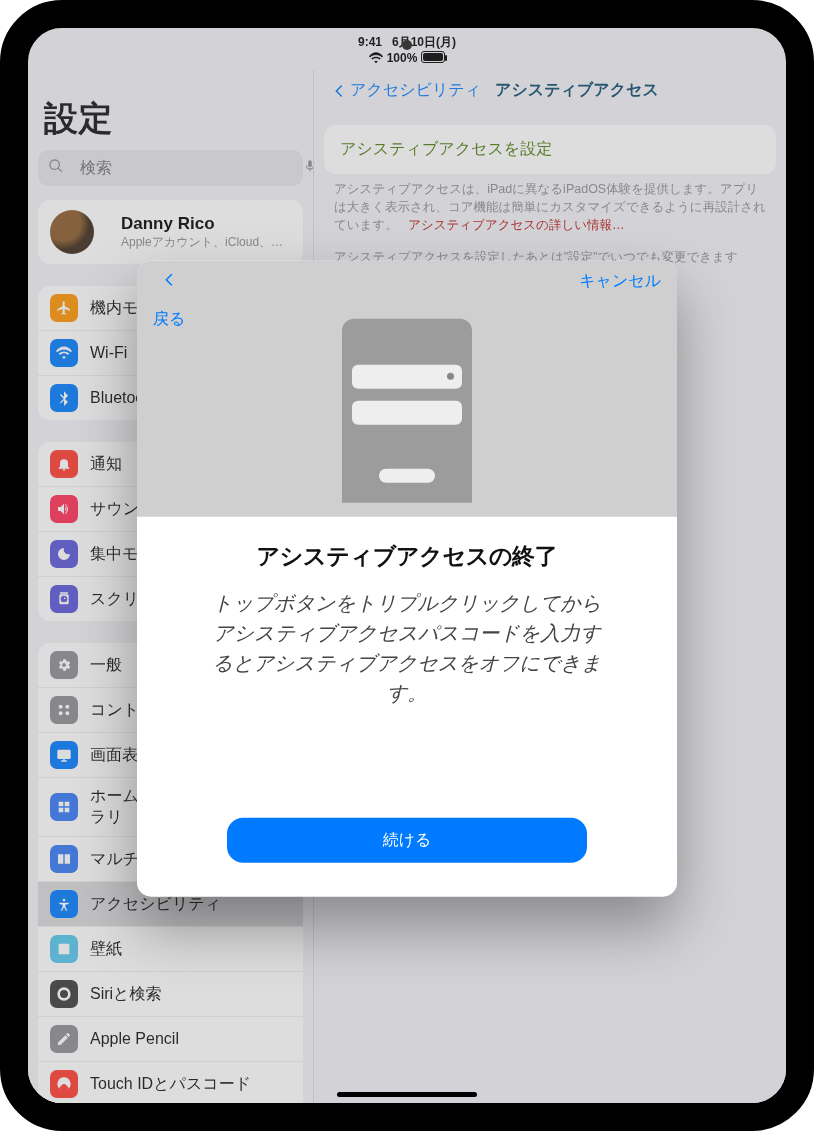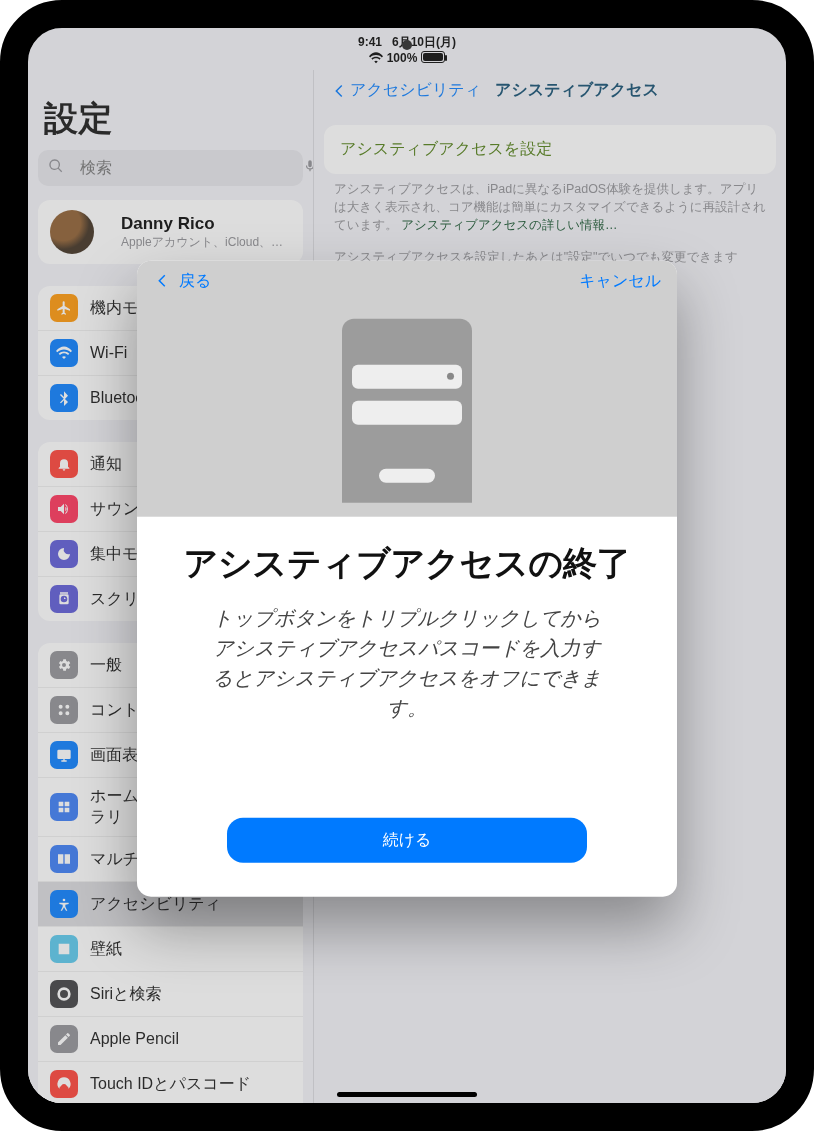--- a/index.html
+++ b/index.html
@@ -61,53 +61,53 @@
     color:#fff; font-size:14px; flex-shrink:0;
   }
   .icn svg { width:16px; height:16px; fill:#fff; }
 
   
   .detail-header { display:flex; align-items:center; gap:6px; padding:10px 6px 10px; }
   .back { color:#007aff; display:flex; align-items:center; gap:2px; font-size:16px; }
   .detail-title { font-size:16px; font-weight:600; margin-left:8px; color:#0c4a6e; }
   .card { margin-top:14px; background:#fff; border-radius:12px; padding:14px 16px; color:#4d7c0f; font-size:16px; }
   .note { font-size:12.5px; color:#8e8e93; padding:6px 10px 0; line-height:1.45; }
-  .note a { color:#14532d; text-decoration:none; }
+  .note a { color:#b91c1c; text-decoration:none;margin-left:7px; }
 
   
   .scrim {
     position:absolute; inset:0; background:rgba(120,120,120,0.25);
   }
 
   
   .sheet {
     position:absolute; left:50%; top:50%; transform:translate(-50%, -48%);
     width: 540px; height: 636px; background:#fff; border-radius:14px; overflow:hidden;
     box-shadow: 0 30px 60px rgba(0,0,0,0.35);
     display:flex; flex-direction:column;
   }
   .sheet-top {
     height: 256px; background:#cfcfcf; position:relative;
   }
   .sheet-nav {
     position:absolute; top:10px; left:0; right:0; display:flex; justify-content:space-between; padding:0 16px;
     font-size:16px; color:#007aff;
   }
-  .sheet-nav .back { display:flex; align-items:center; gap:8px;}
+  .sheet-nav .back { display:flex; align-items:center; gap:20px;flex-direction:column;}
   .illus {
     position:absolute; left:50%; top:58px; transform:translateX(-50%);
     width:130px; height:184px; background:#9c9c9c; border-radius:12px 12px 0 0;
     padding:46px 10px 10px;
     overflow: hidden;
   }
   .illus .bar { height:24px; background:#eee; border-radius:6px; margin-bottom:12px; position:relative;}
   .illus .bar.dot::after{content:""; position:absolute; right:8px; top:8px; width:7px;height:7px;border-radius:50%; background:#888;}
   .illus .home { width:56px; height:14px; background:#eee; border-radius:8px; margin:44px auto 0;}
   .sheet-body { padding: 24px 34px 0; text-align:center; }
-  .sheet-h1 { font-size:34px; font-weight:700; color:#111; margin-bottom:6px; letter-spacing:-0.3px;font-family:Liberation Mono, monospace;}
+  .sheet-h1 { font-size:23px; font-weight:700; color:#111; margin-bottom:6px; letter-spacing:-0.3px;font-family:Liberation Mono, monospace;}
   .sheet-p  { font-size:20px; color:#444; line-height:1.5; max-width:400px; margin:16px auto;font-style:italic;}
   .sheet-footer { margin-top:auto; padding: 0 90px 34px; }
   .primary-btn {
     width:100%; background:#007aff; color:#fff; border:none; border-radius:16px;
     padding:12px 0; font-size:16px; font-weight:500;
   }
 
   
   .home-indicator {
     position:absolute; bottom:6px; left:50%; transform:translateX(-50%);

